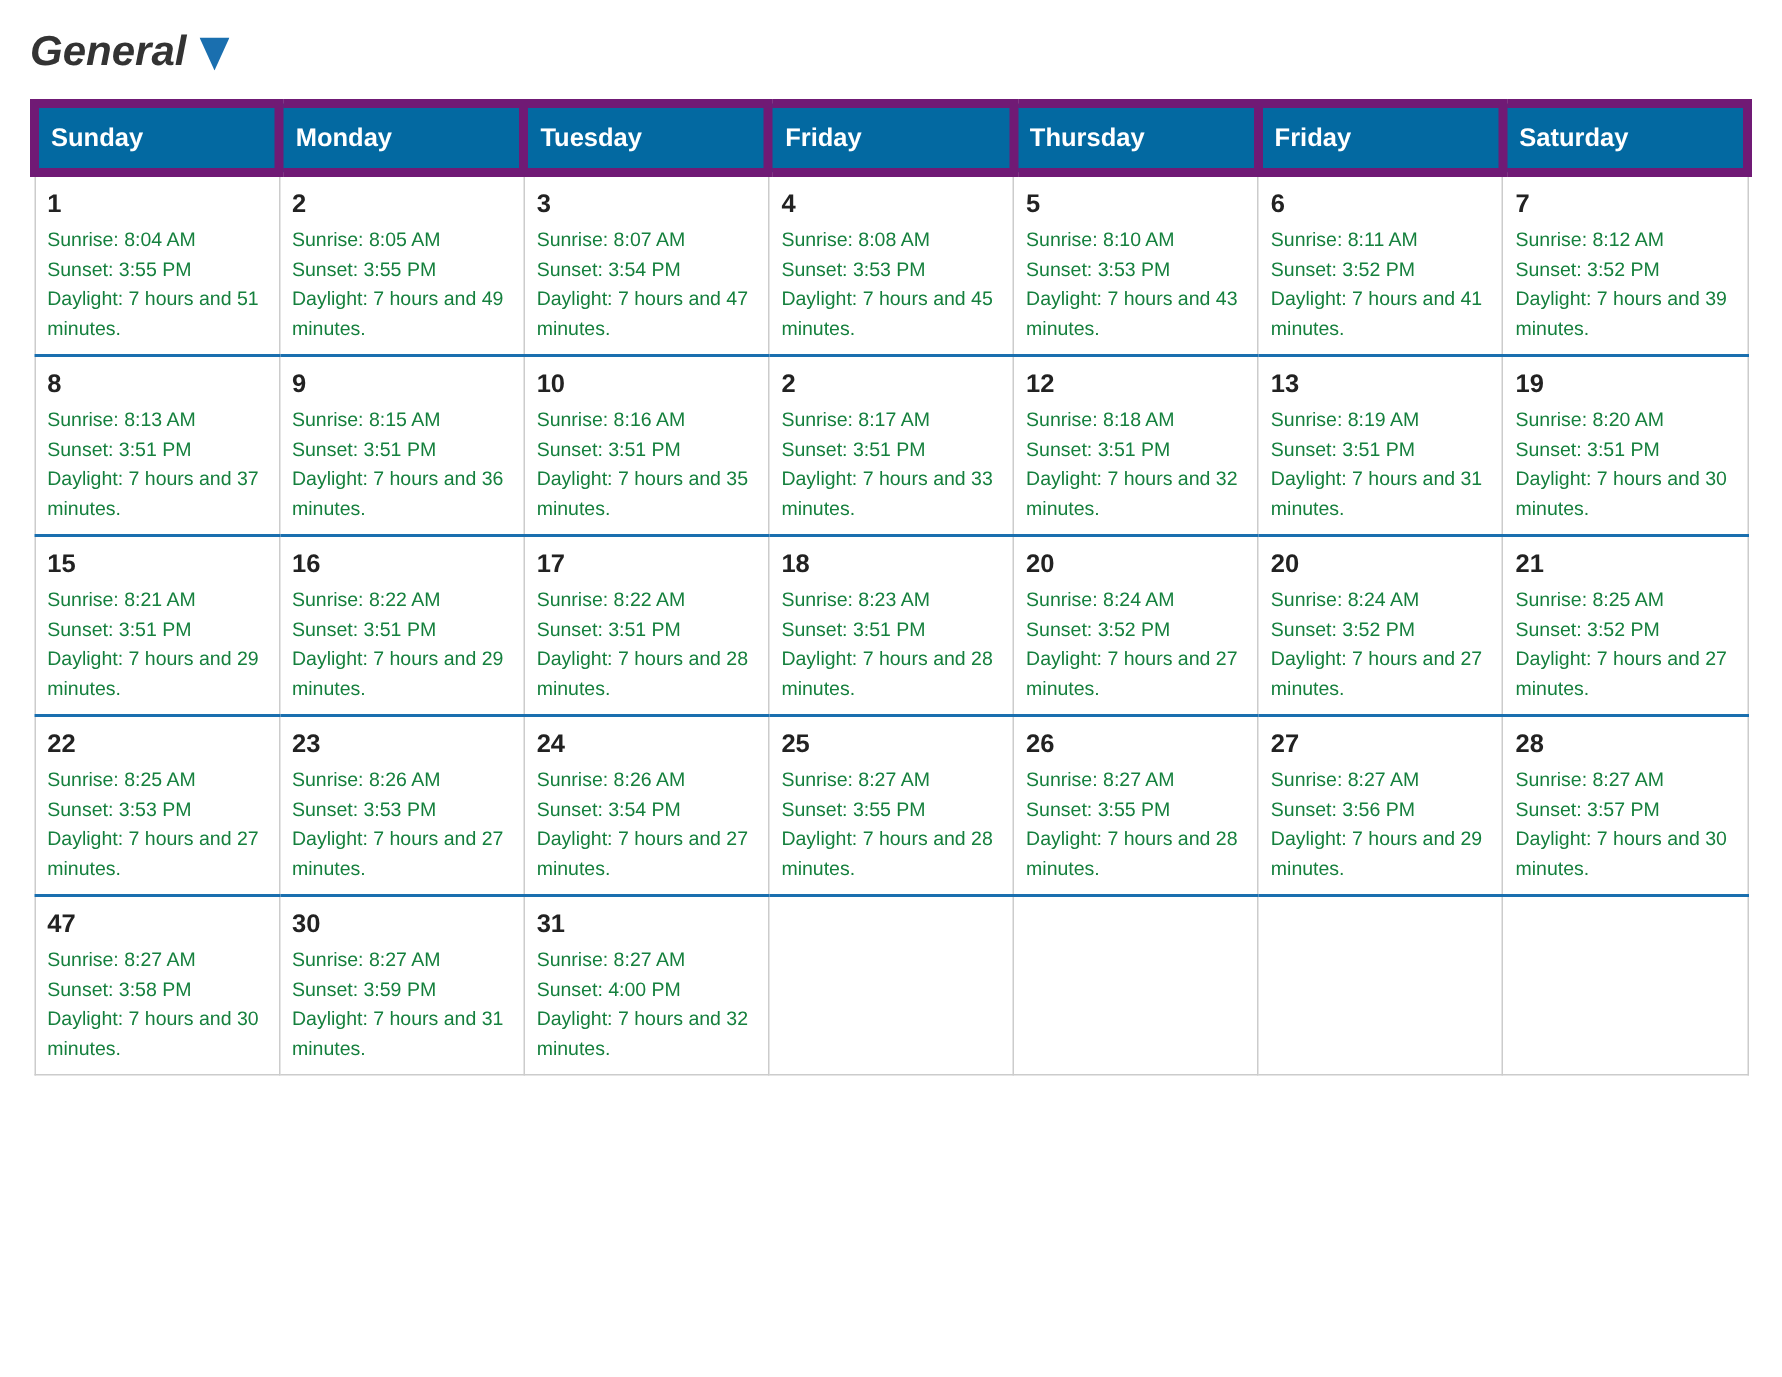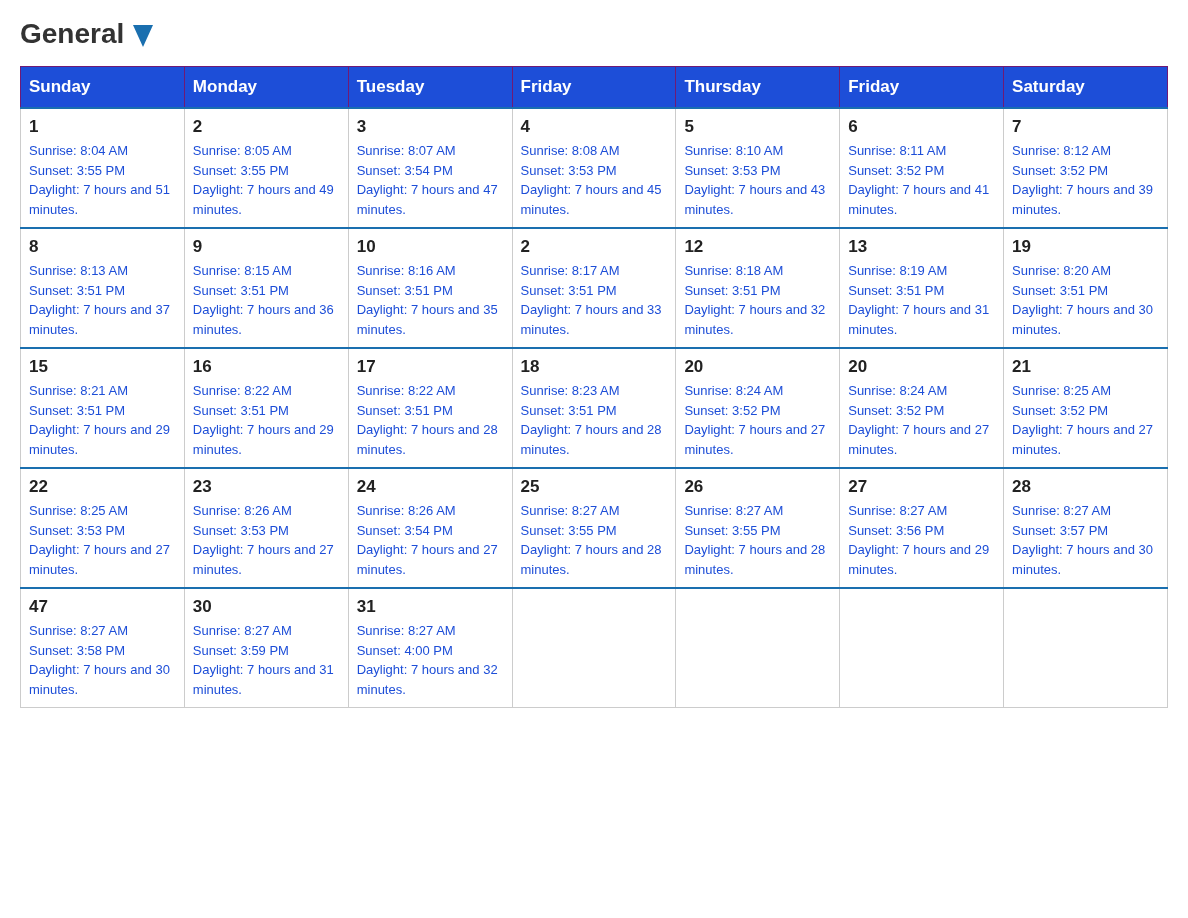--- a/index.html
+++ b/index.html
@@ -19,20 +19,21 @@
     .logo {
       display: flex;
       flex-direction: column;
       align-items: flex-start;
     }
     .logo-text {
       font-size: 28px;
       font-weight: bold;
       color: #333;
       line-height: 1;
+      font-style: italic;
     }
     .logo-line2 {
       font-size: 22px;
       font-weight: bold;
       color: #1a6faf;
       margin-top: -2px;
     }
     .title-block {
       text-align: right;
     }
@@ -45,46 +46,46 @@
     .location-title {
       font-size: 22px;
       color: #444;
       margin-top: 4px;
     }
     .calendar {
       width: 100%;
       border-collapse: collapse;
     }
     .calendar th {
-      background: #1d4ed8;
+      background: #0369a1;
       color: #fff;
       font-size: 17px;
       font-weight: bold;
       padding: 10px 8px;
       text-align: left;
-      border: 1px solid #701a75;
+      border: 6px solid #701a75;
     }
     .calendar td {
       vertical-align: top;
       border: 1px solid #ccc;
       border-top: 2px solid #1a6faf;
       padding: 8px;
       width: 14.28%;
       min-height: 110px;
     }
     .day-num {
       font-size: 17px;
       font-weight: bold;
       color: #222;
       display: block;
       margin-bottom: 4px;
     }
     .day-info {
       font-size: 13px;
-      color: #1d4ed8;
+      color: #15803d;
       line-height: 1.5;
     }
     .calendar tbody tr td {
       background: #fff;
     }
     .empty-cell {
       border-top: 2px solid #1a6faf;
       background: #fff;
     }
   </style>

